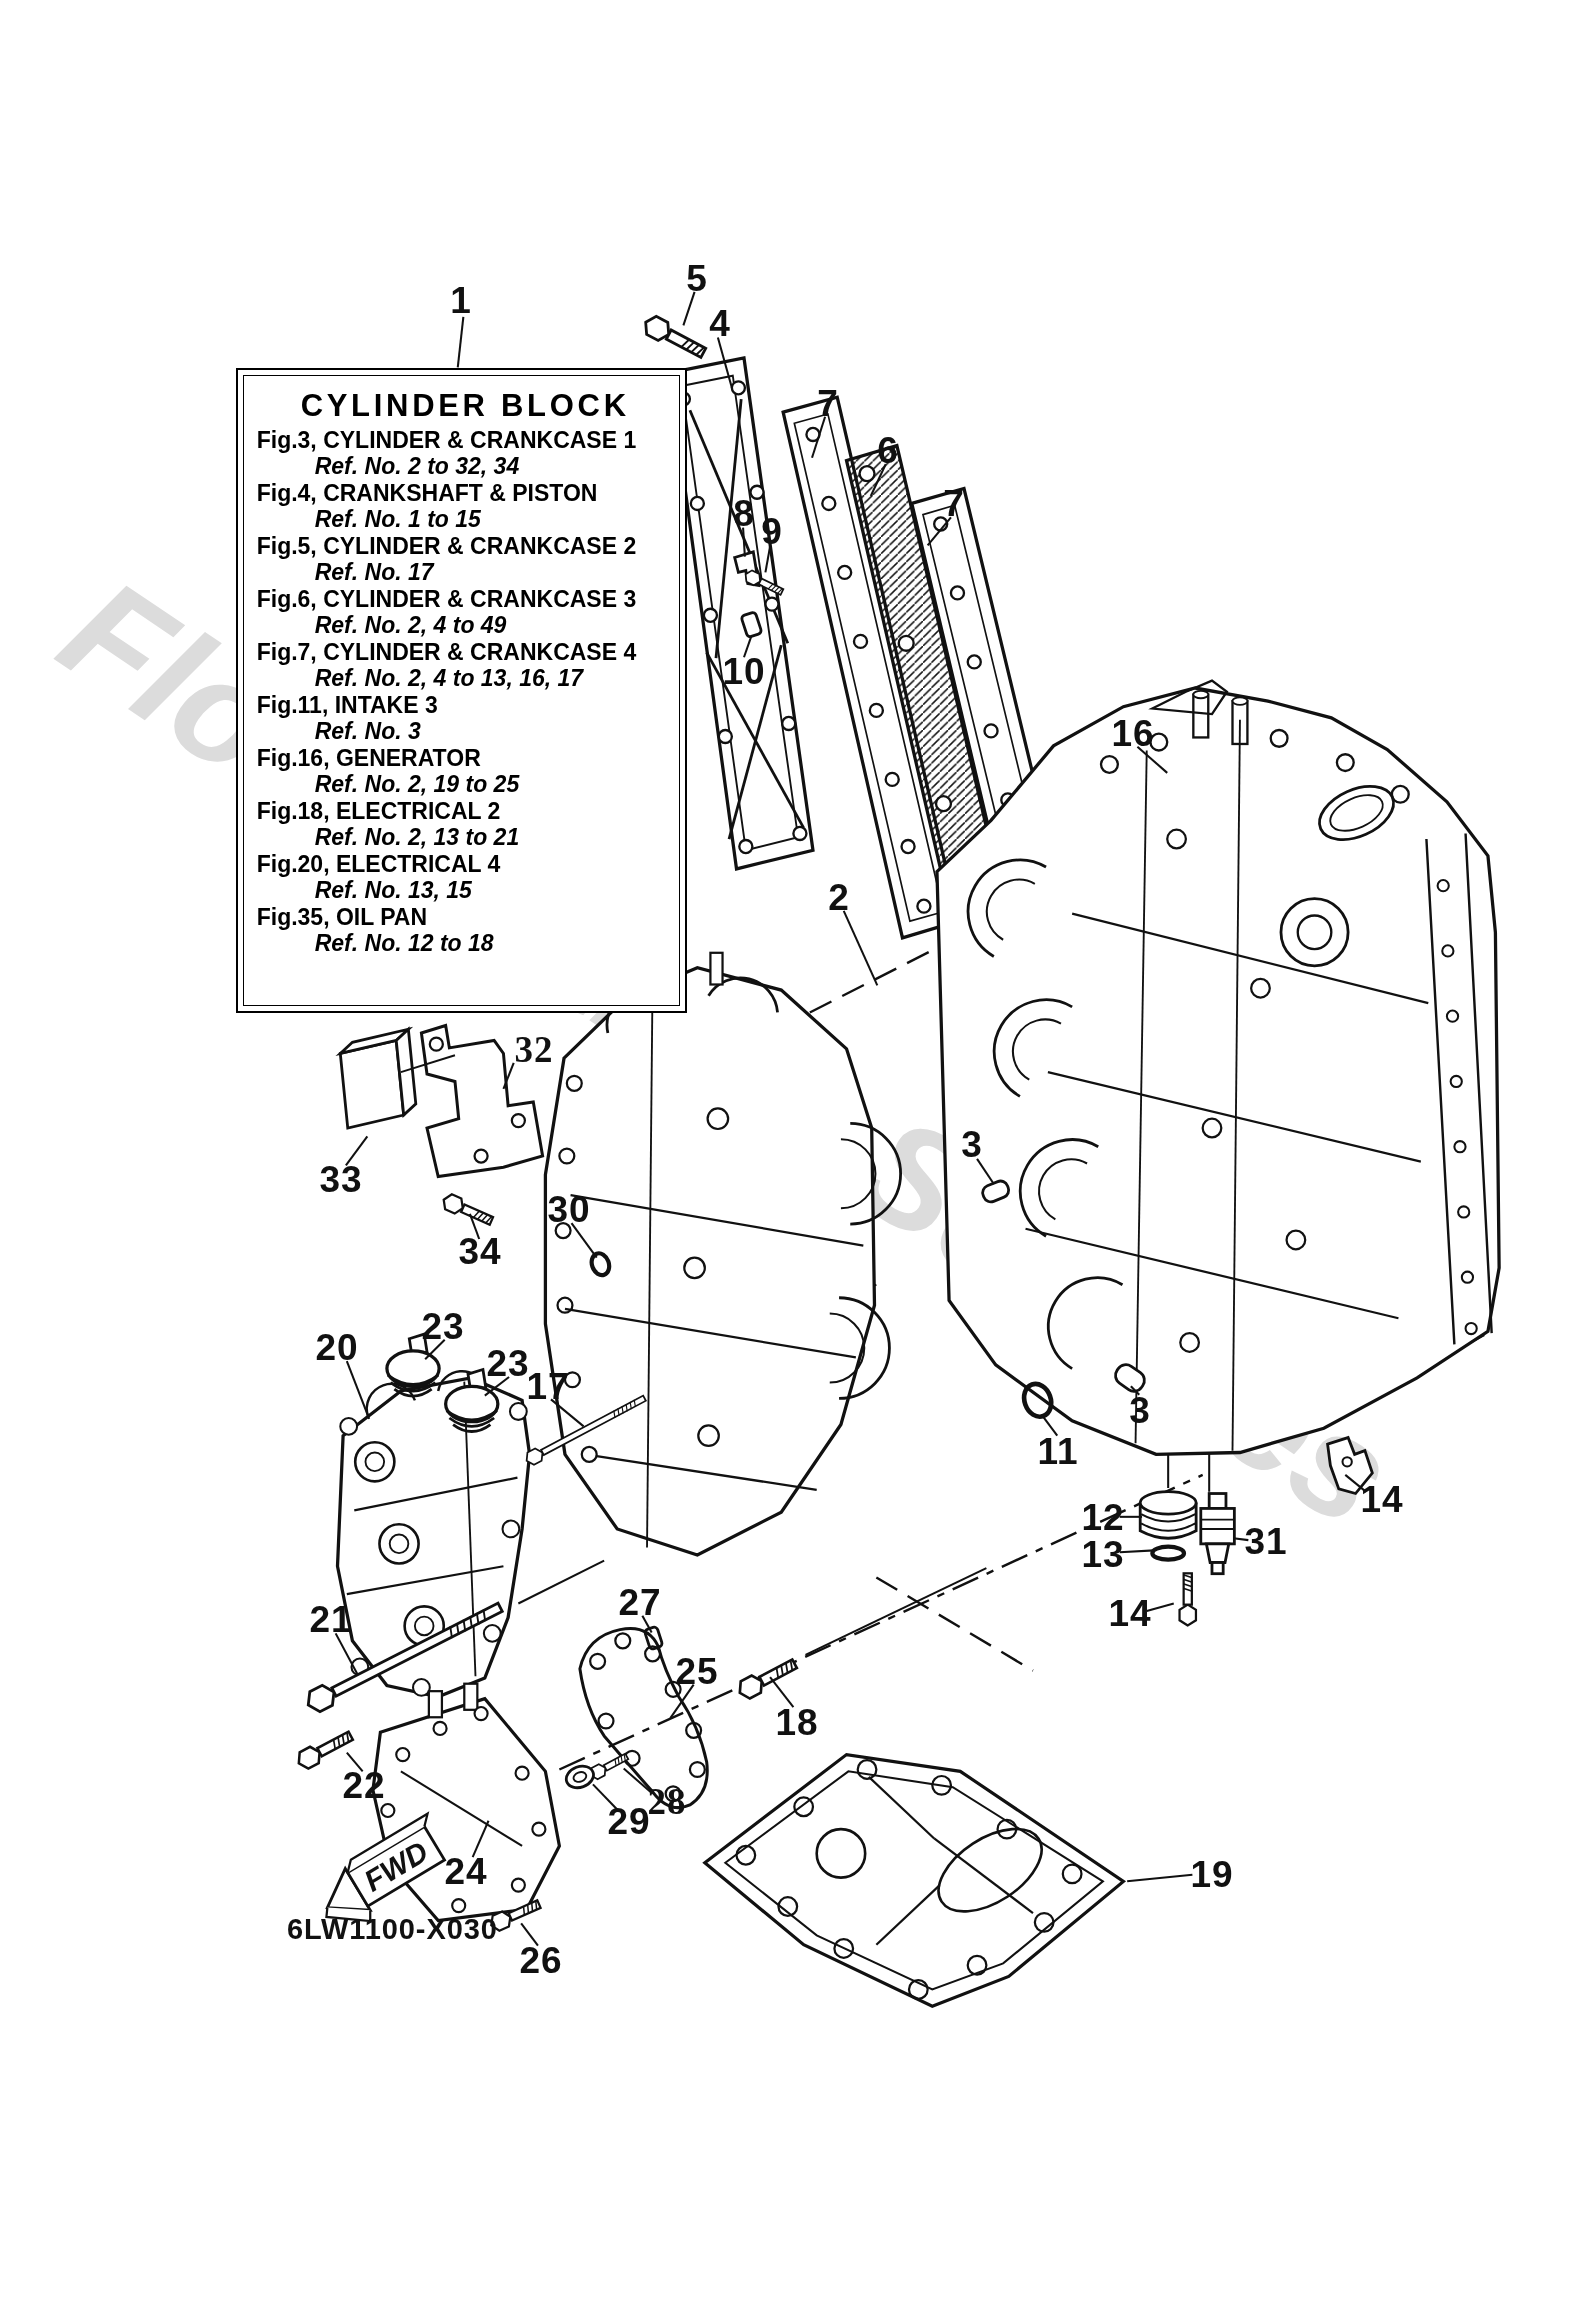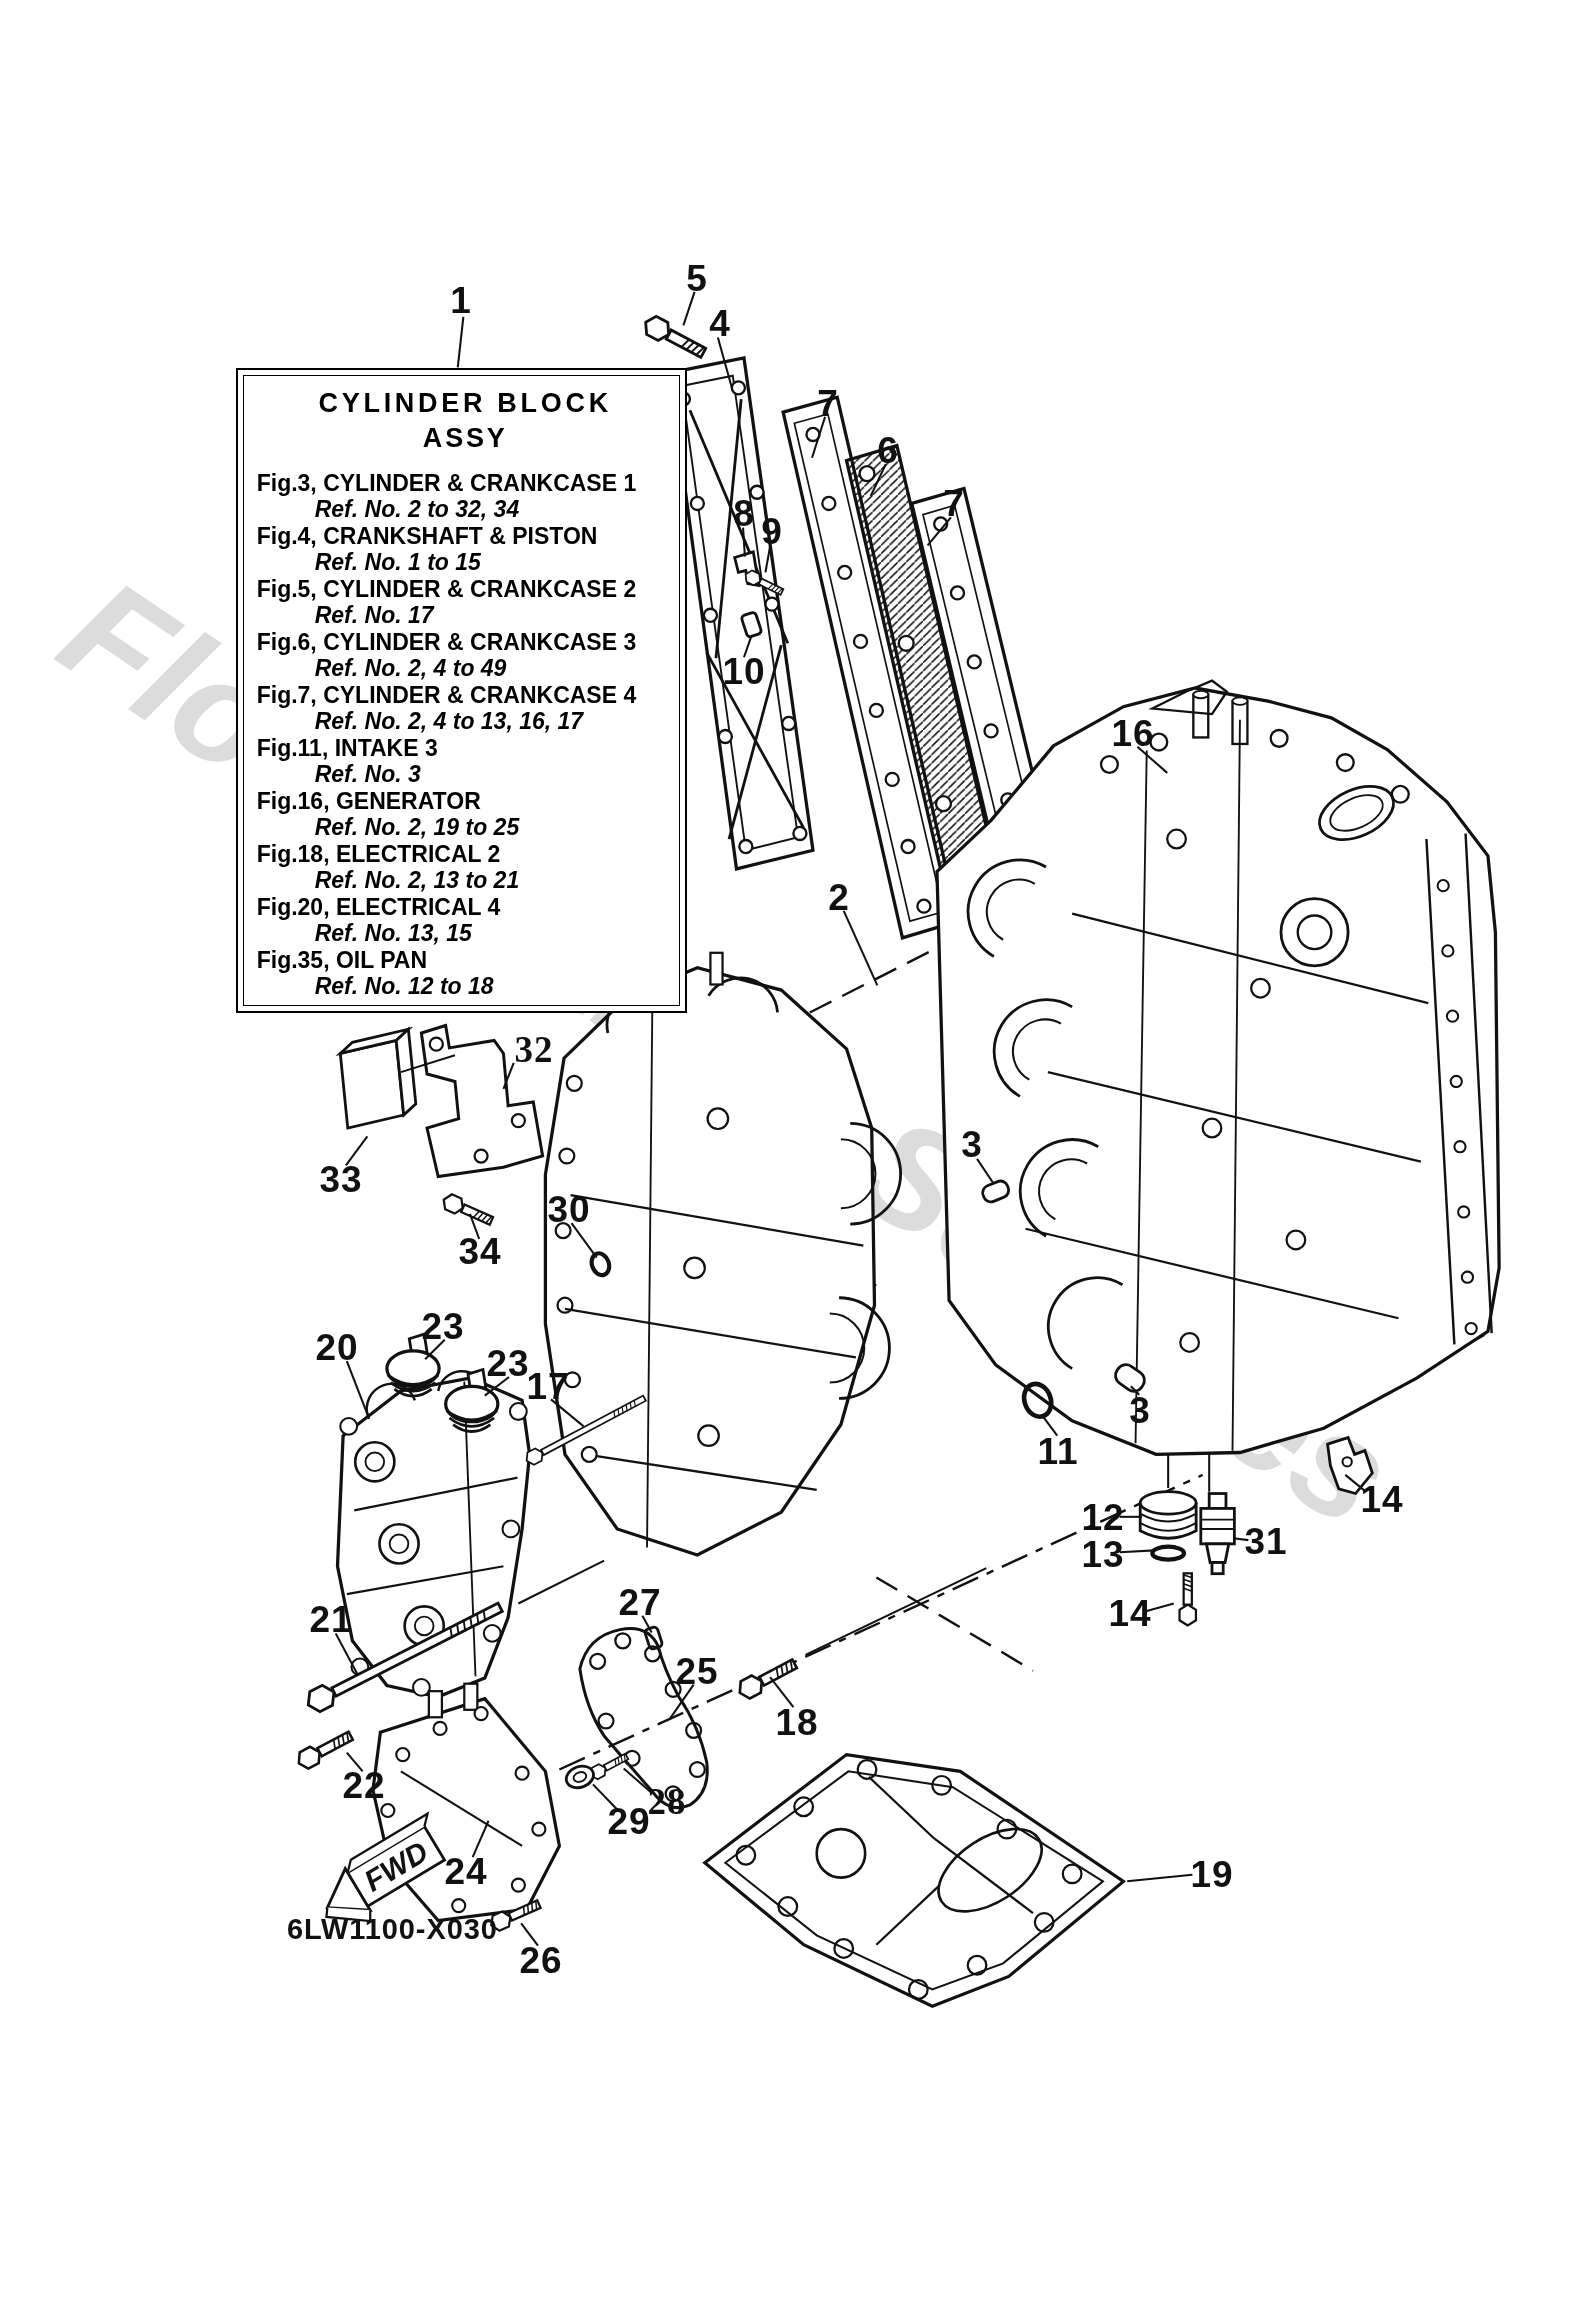--- a/index.html
+++ b/index.html
@@ -15,21 +15,21 @@
   }
   .parts-box{
     position:absolute;left:236px;top:368px;width:451px;height:645px;
     border:2.8px solid #000;box-sizing:border-box;background:#fff;
   }
   .parts-box-inner{
     position:absolute;left:4.7px;top:4.7px;right:4.7px;bottom:4.7px;
     border:1.9px solid #000;padding:9.3px 5.6px 0 13px;box-sizing:border-box;
   }
   .pb-title{
-    text-align:center;font-size:27px;font-weight:bold;letter-spacing:3.7px;
+    text-align:center;font-size:31px;font-weight:bold;letter-spacing:3.7px;
     color:#000;line-height:1.35;
   }
   .pb-sub{
     text-align:center;font-size:27px;font-weight:bold;letter-spacing:2.8px;
     color:#000;line-height:1.3;margin-bottom:13px;
   }
   .fig-line{
     font-size:23px;font-weight:bold;color:#000;line-height:26.5px;white-space:nowrap;
   }
   .ref-line{
@@ -426,21 +426,20 @@
       <line x1="1339" y1="1652" x2="1323" y2="1650"></line>
       <line x1="551" y1="1140" x2="540" y2="1168"></line>
       <line x1="371" y1="1250" x2="394" y2="1219"></line>
       <line x1="514" y1="1329" x2="504" y2="1302"></line>
     </g>
   </svg>
 
   <div class="parts-box">
     <div class="parts-box-inner">
       <div class="pb-title">CYLINDER BLOCK</div>
-      <div class="pb-sub">ASSY</div>
       <div>
           <div class="fig-line">Fig.3, CYLINDER &amp; CRANKCASE 1</div>
           <div class="ref-line">Ref. No. 2 to 32, 34</div>
           <div class="fig-line">Fig.4, CRANKSHAFT &amp; PISTON</div>
           <div class="ref-line">Ref. No. 1 to 15</div>
           <div class="fig-line">Fig.5, CYLINDER &amp; CRANKCASE 2</div>
           <div class="ref-line">Ref. No. 17</div>
           <div class="fig-line">Fig.6, CYLINDER &amp; CRANKCASE 3</div>
           <div class="ref-line">Ref. No. 2, 4 to 49</div>
           <div class="fig-line">Fig.7, CYLINDER &amp; CRANKCASE 4</div>

